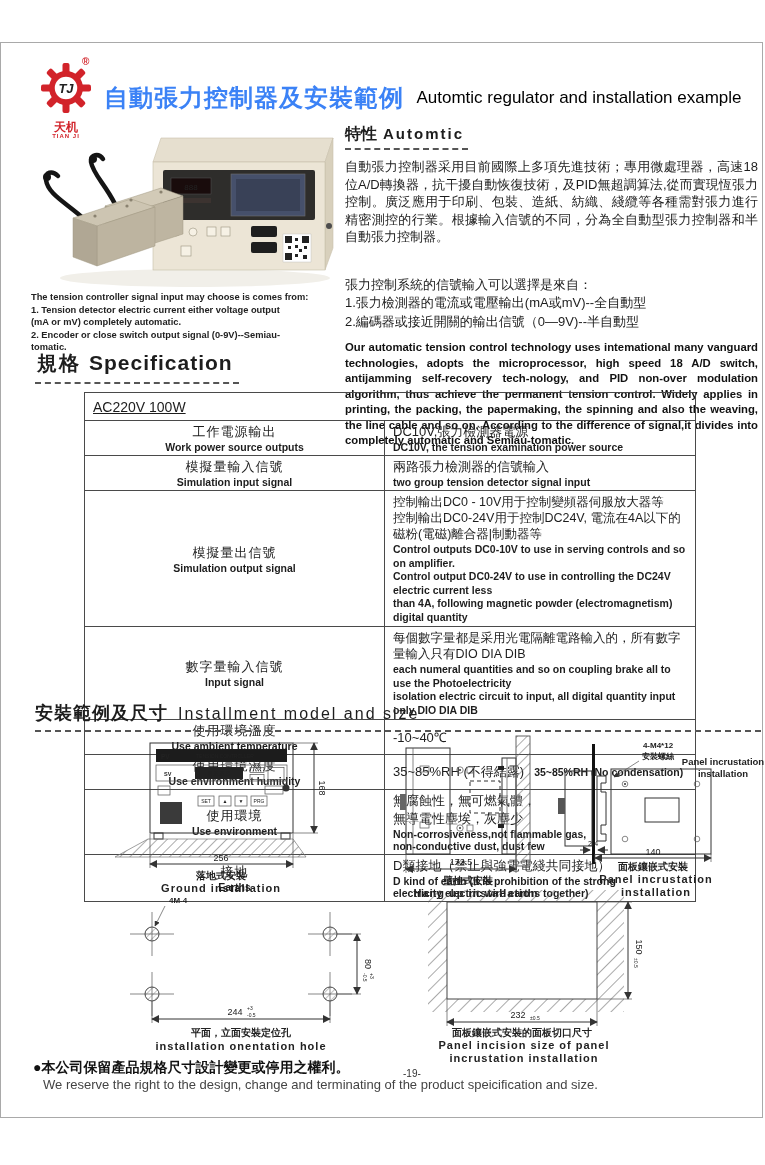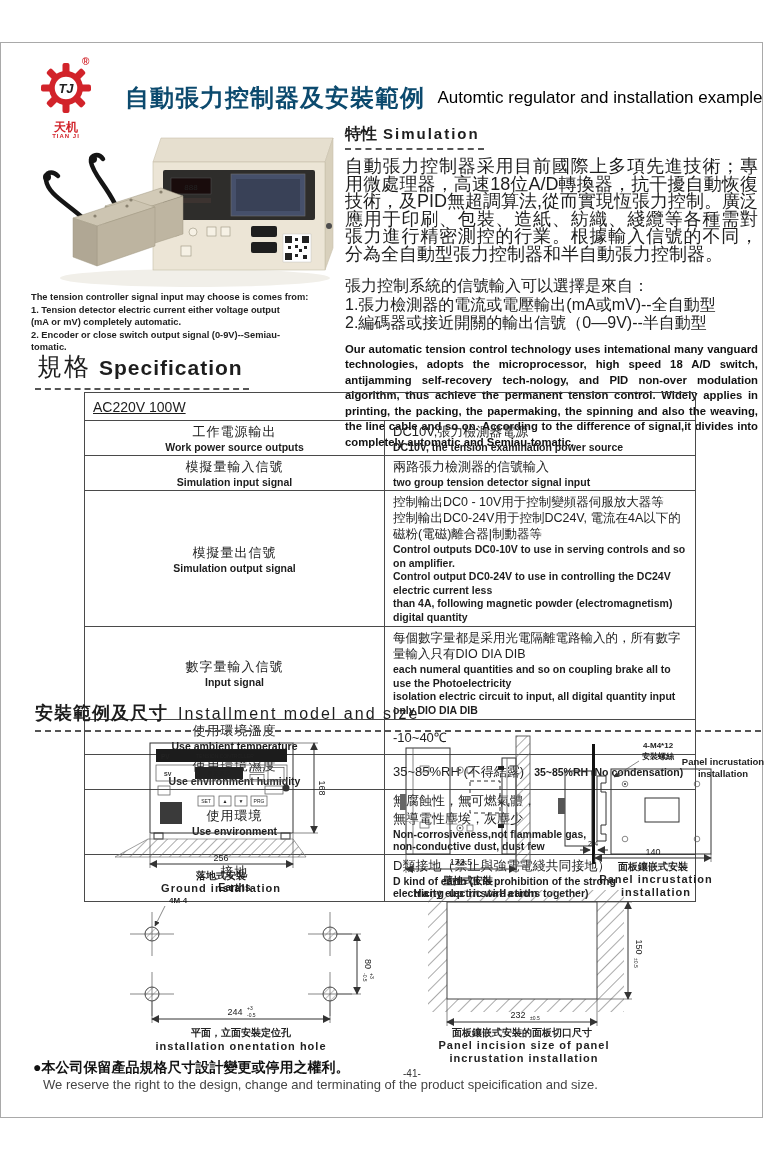--- a/index.html
+++ b/index.html
@@ -6,37 +6,37 @@
   body { background:#fff; font-family:"Liberation Sans", sans-serif; }
   .sheet { position:relative; width:765px; height:1165px; background:#ffffff; overflow:hidden; color:#1d1d1d; }
   .page-frame { position:absolute; left:0; top:42px; width:763px; height:1076px; border:1px solid #a9a9a9; }
 
   
   .logo { position:absolute; left:30px; top:60px; width:72px; text-align:center; }
   .logo .reg { position:absolute; left:52px; top:-4px; font-size:10px; color:#d2232a; font-weight:bold; }
   .logo .cn { color:#d2232a; font-weight:bold; font-size:12px; line-height:12px; margin-top:1px; font-family:"Liberation Serif", serif; }
   .logo .en { color:#d2232a; font-weight:bold; font-size:6px; letter-spacing:1px; }
   .title-row { position:absolute; left:104px; top:82px; white-space:nowrap; }
-  .title-cn { color:#0c4a6e; font-weight:bold; font-size:24px; letter-spacing:1px; vertical-align:middle;margin-left:21px; }
+  .title-cn { color:#3b82f6; font-weight:bold; font-size:24px; letter-spacing:1px; vertical-align:middle; }
   .title-en { color:#000000; font-size:17px; margin-left:8px; vertical-align:middle; }
 
   
   .photo { position:absolute; left:35px; top:126px; }
   .photo-caption { position:absolute; left:31px; top:291px; width:308px; font-size:9.3px; font-weight:bold; line-height:12.5px; white-space:pre-line; color:#222; }
   .spec-heading { position:absolute; left:35px; top:350px; border-bottom:2px dashed #555; padding:0 6px 5px 2px; }
-  .spec-heading .cn { font-size:25px; font-weight:normal; letter-spacing:2px; }
+  .spec-heading .cn { font-size:20px; font-weight:bold; letter-spacing:2px; }
   .spec-heading .en { font-size:21px; font-weight:bold; letter-spacing:1px; margin-left:8px; }
 
   
   .specialty { position:absolute; left:345px; top:124px; width:413px; }
   .h-specialty { border-bottom:2px dashed #555; display:inline-block; padding:0 4px 3px 0; margin-bottom:8px; }
   .h-specialty .cn { font-size:16px; font-weight:bold; }
   .h-specialty .en { font-size:15px; font-weight:bold; letter-spacing:2px; margin-left:6px; }
-  .specialty .p-cn { font-size:18px; line-height:17.5px; text-align:justify; }
-  .specialty .signal { margin-top:14px; font-size:16px; line-height:18.5px; }
+  .specialty .p-cn { font-size:13px; line-height:17.5px; text-align:justify; }
+  .specialty .signal { margin-top:30px; font-size:13px; line-height:18.5px; }
   .specialty .p-en { margin-top:9px; font-size:11.3px; font-weight:bold; line-height:15.5px; text-align:justify; color:#111; }
 
   
   .spec-table { position:absolute; left:84px; top:392px; width:612px; border:1px solid #4a4a4a; }
   .trow { display:flex; border-bottom:1px solid #4a4a4a; }
   .trow:last-child { border-bottom:none; }
   .tlabel { width:300px; border-right:1px solid #4a4a4a; display:flex; flex-direction:column; justify-content:center; align-items:center; padding:2px 4px; text-align:center; }
   .tlabel .cn { font-size:13px; letter-spacing:1px; }
   .tlabel .en { font-size:10.5px; font-weight:bold; }
   .tval { flex:1; display:flex; flex-wrap:wrap; align-items:center; column-gap:10px; padding:2px 8px; }
@@ -159,21 +159,21 @@
 (mA or mV) completely automatic.
 2. Encoder or close switch output signal (0-9V)--Semiau-
 tomatic.</div>
 
   <div class="spec-heading">
     <span class="cn">規格</span><span class="en">Specification</span>
   </div>
 
   <div class="specialty">
     <div class="h-specialty">
-      <span class="cn">特性</span><span class="en">Simulation</span>
+      <span class="cn">特性</span><span class="en">Automtic</span>
     </div>
     <div class="p-cn">自動張力控制器采用目前國際上多項先進技術；專用微處理器，高速18位A/D轉換器，抗干擾自動恢復技術，及PID無超調算法,從而實現恆張力控制。廣泛應用于印刷、包裝、造紙、紡織、綫纜等各種需對張力進行精密測控的行業。根據輸入信號的不同，分為全自動型張力控制器和半自動張力控制器。</div>
     <div class="signal">
       <div>張力控制系統的信號輸入可以選擇是來自：</div>
       <div>1.張力檢測器的電流或電壓輸出(mA或mV)--全自動型</div>
       <div>2.編碼器或接近開關的輸出信號（0—9V)--半自動型</div>
     </div>
     <div class="p-en">Our automatic tension control technology uses intemational many vanguard technologies, adopts the microprocessor, high speed 18 A/D switch, antijamming self-recovery tech-nology, and PID non-over modulation algorithm, thus achieve the permanent tension control. Widely applies in printing, the packing, the papermaking, the spinning and also the weaving, the line cable and so on. According to the difference of signal,it divides into completely automatic and Semiau-tomatic.</div>
   </div>
 
@@ -498,14 +498,14 @@
     </g>
     <text class="lblcn" x="102" y="152" text-anchor="middle" font-size="9.5">面板鑲嵌式安裝的面板切口尺寸</text>
     <text class="lblen" x="104" y="165" text-anchor="middle">Panel incision size of panel</text>
     <text class="lblen" x="104" y="178" text-anchor="middle">incrustation installation</text>
   </svg>
 
   <div class="footer">
     <div class="cn">●本公司保留產品規格尺寸設計變更或停用之權利。</div>
     <div class="en">We reserve the right to the design, change and terminating of the product speicification and size.</div>
   </div>
-  <div class="pagenum">-41-</div>
+  <div class="pagenum">-19-</div>
 </div>
 
 </body></html>

